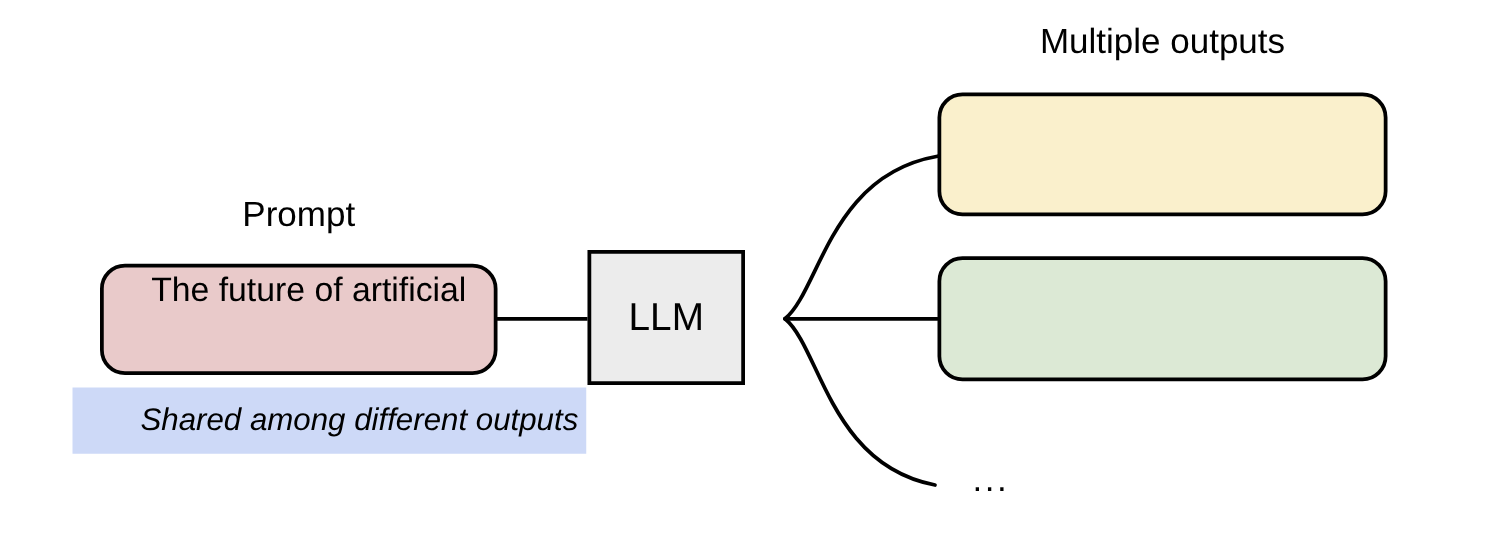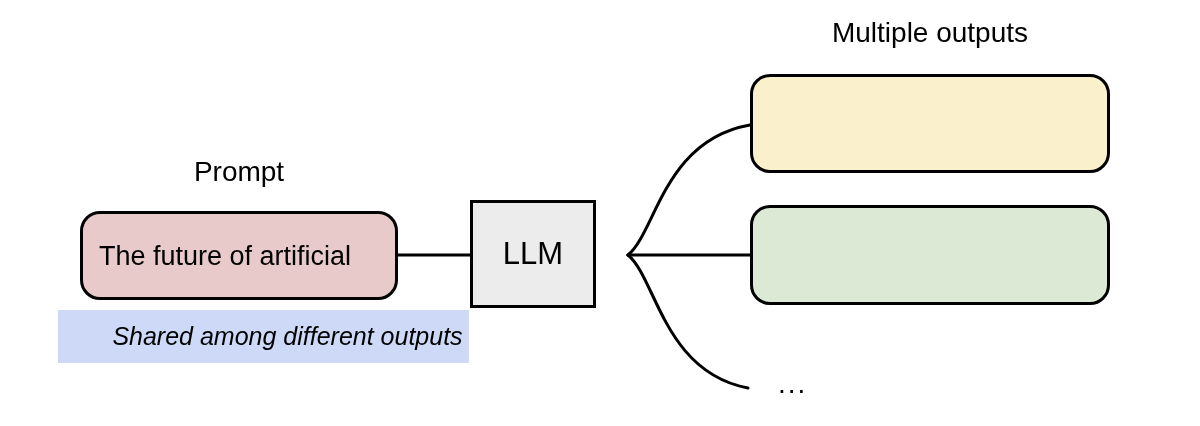--- a/index.html
+++ b/index.html
@@ -45,21 +45,21 @@
     top: 156px;
     width: 318px;
   }
   .prompt-box {
     left: 80px;
     top: 211px;
     width: 318px;
     height: 89px;
     border-radius: 20px;
     display: flex;
-    flex-direction: column;
+    flex-direction: row;
     justify-content: center;
     padding-left: 16px;
     font-size: 27px;
     line-height: 36px;
   }
   .note {
     position: absolute;
     left: 58px;
     top: 310px;
     width: 363px;

